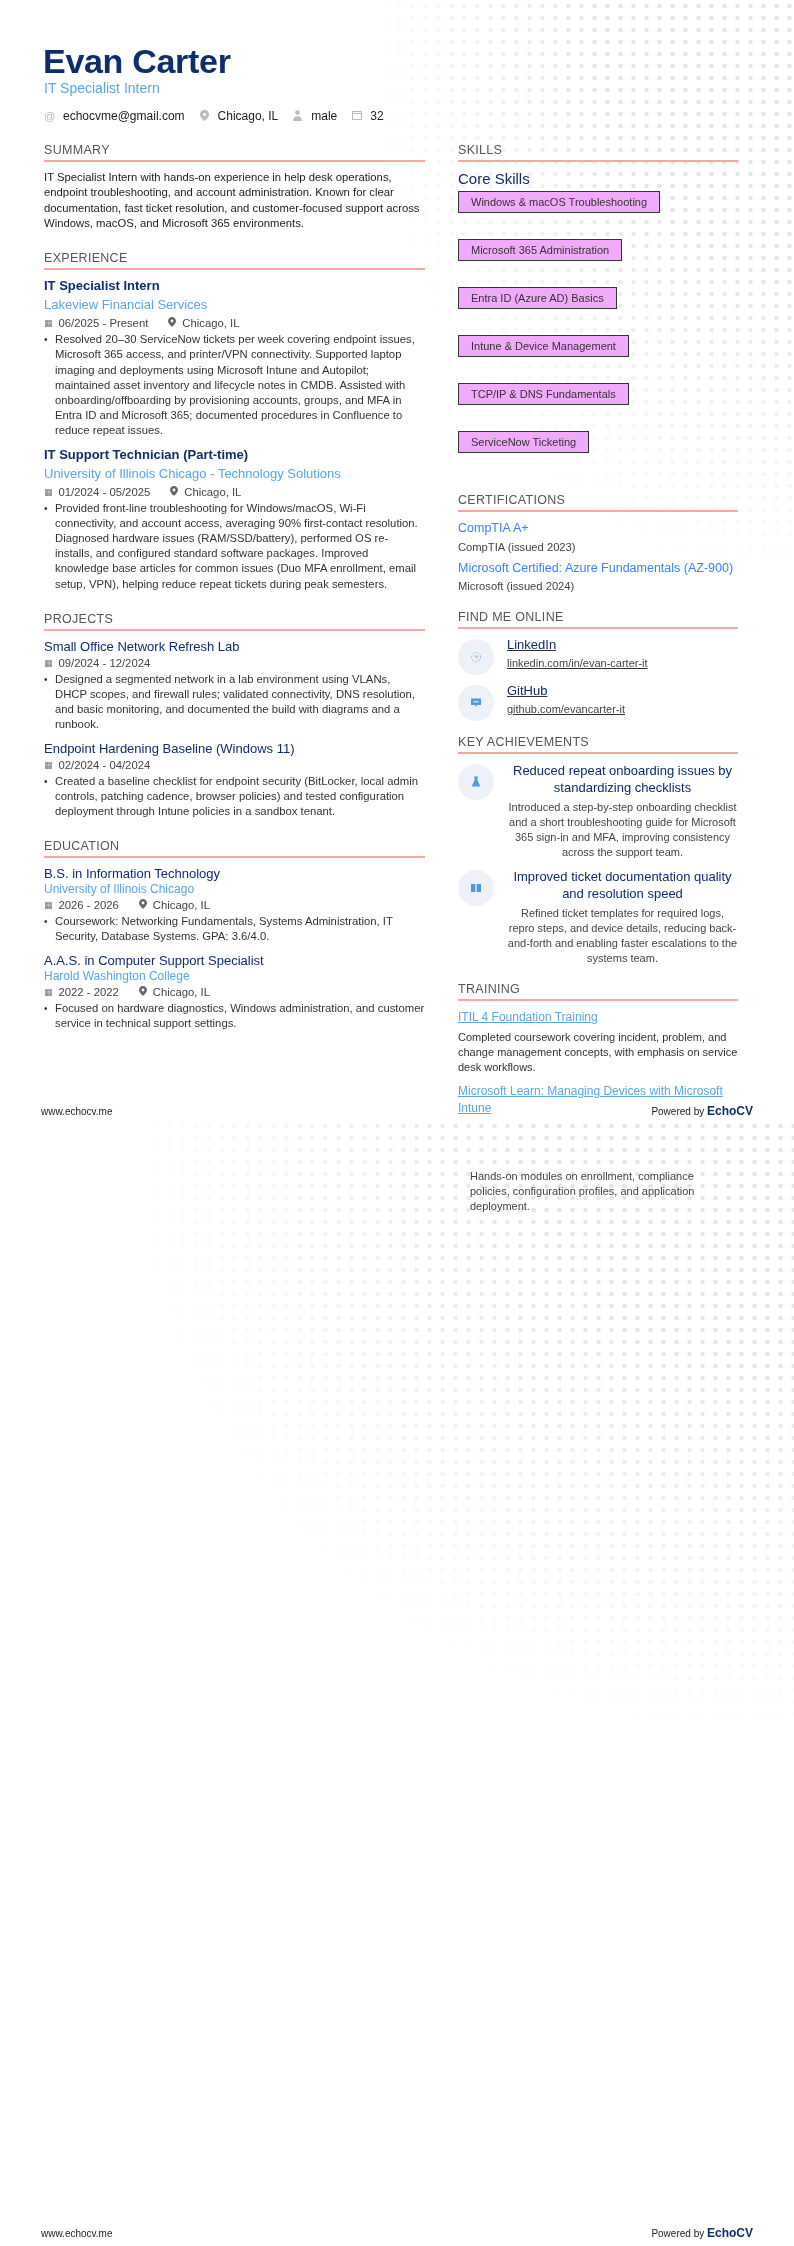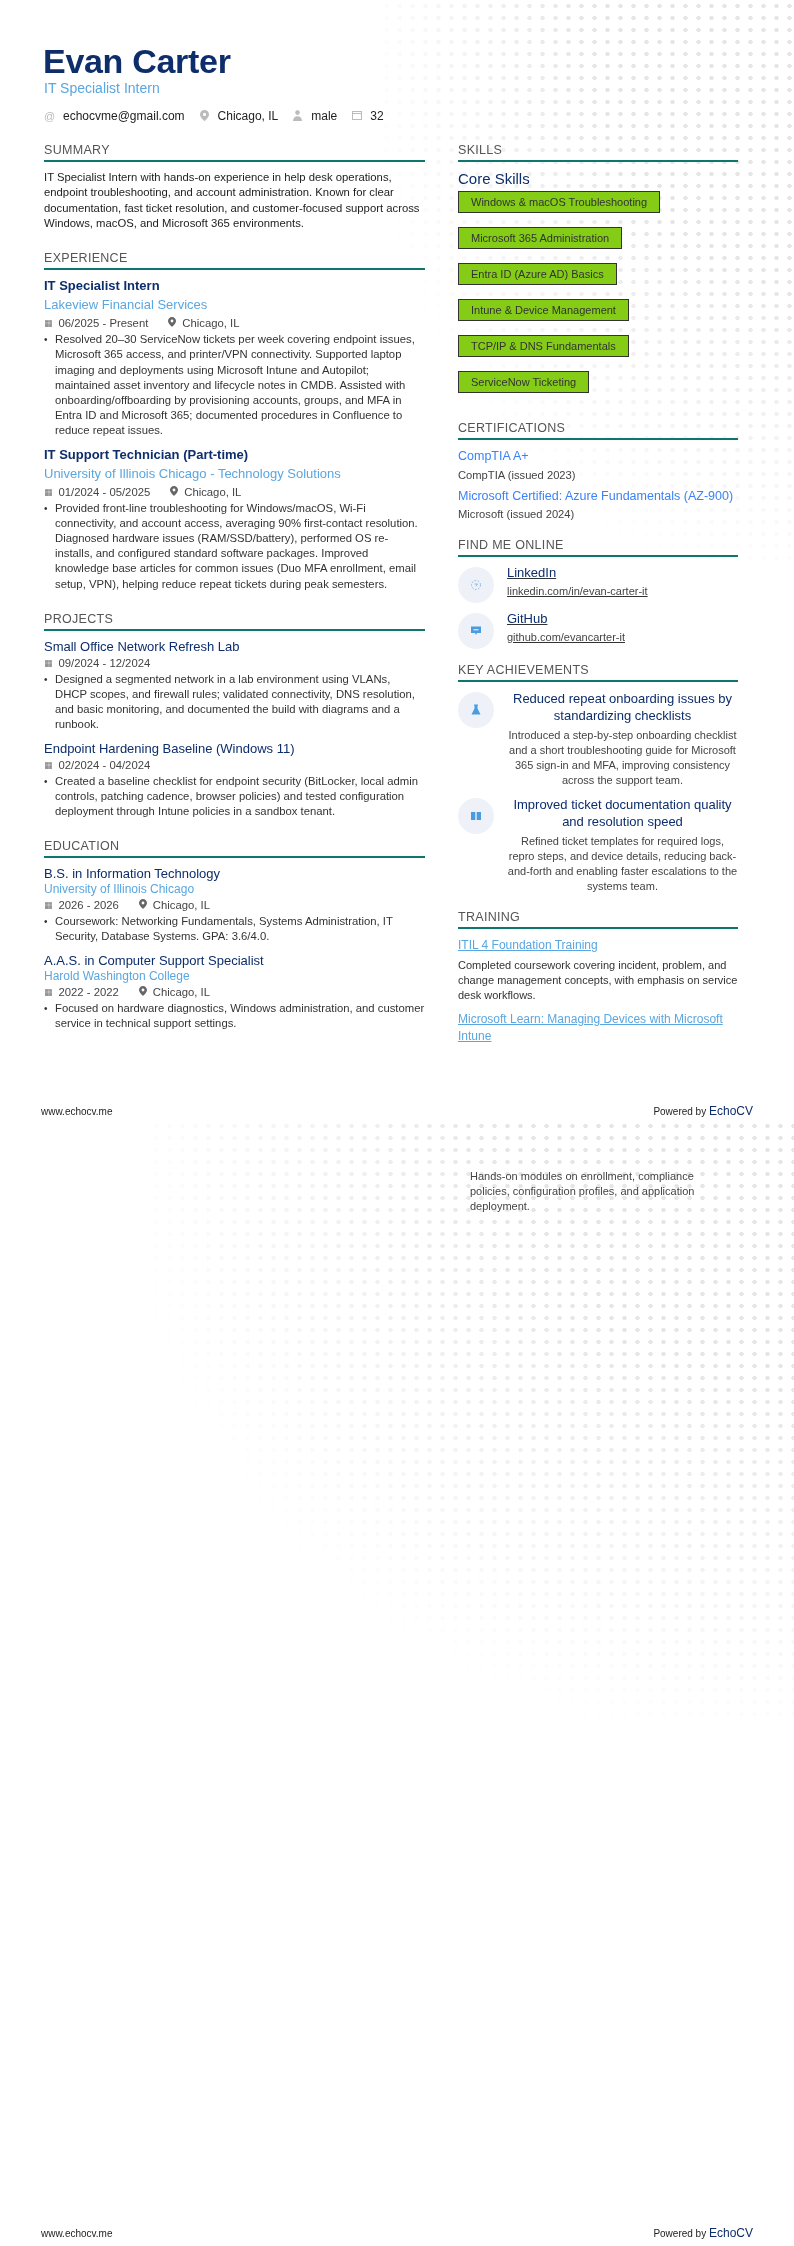--- a/index.html
+++ b/index.html
@@ -10,48 +10,48 @@
     background-image: radial-gradient(circle, #e6e6e6 2px, transparent 2.3px);
     background-size: 13px 12px;
   }
   .name { position: absolute; left: 43px; top: 42px; font-size: 34px; font-weight: bold; color: #0d2d6b; letter-spacing: -0.3px; }
   .title { position: absolute; left: 44px; top: 80px; font-size: 14px; color: #5aa6e0; }
   .contact { position: absolute; left: 44px; top: 109px; display: flex; align-items: center; font-size: 12px; color: #222; }
   .contact .ci { display: flex; align-items: center; margin-right: 14px; }
   .contact .ic { color: #bbb; font-size: 11px; margin-right: 8px; width: 11px; text-align: center; }
   .col-left { position: absolute; left: 44px; top: 143px; width: 381px; }
   .col-right { position: absolute; left: 458px; top: 143px; width: 280px; }
-  .sec-h { font-size: 12.5px; color: #555; letter-spacing: 0.3px; padding-bottom: 3px; border-bottom: 2px solid #0f766e; margin-bottom: 8px; }
+  .sec-h { font-size: 12.5px; color: #555; letter-spacing: 0.3px; padding-bottom: 3px; border-bottom: 2px solid #fca5a5; margin-bottom: 8px; }
   .para { font-size: 11.3px; line-height: 15.3px; color: #222; }
   .section { margin-bottom: 20px; }
   .job-title { font-size: 13px; font-weight: bold; color: #0d2d6b; margin-bottom: 4px; }
   .job-co { font-size: 13px; color: #5aa6e0; margin-bottom: 5px; }
   .meta { display: flex; align-items: center; font-size: 11.3px; color: #444; margin-bottom: 3px; }
   .meta .mi { color: #777; font-size: 9px; margin-right: 6px; }
   .meta .gap { width: 20px; }
   .bullet { display: flex; font-size: 11.3px; line-height: 15.2px; color: #333; margin-bottom: 8px; }
   .bullet .dot { width: 11px; flex: none; font-size: 10px; }
   .proj-title { font-size: 13px; color: #0d2d6b; margin-bottom: 3px; }
   .edu-title { font-size: 13px; color: #0d2d6b; margin-bottom: 1px; }
   .edu-school { font-size: 12px; color: #5aa6e0; margin-bottom: 3px; }
   .skill-h { font-size: 15px; color: #0d2d6b; margin: 2px 0 4px; }
-  .skill { display: inline-block; border: 1px solid #333; padding: 4px 12px; font-size: 11px; color: #333; margin-bottom: 14px; background: #84cc16; }
+  .skill { display: inline-block; border: 1px solid #333; padding: 4px 12px; font-size: 11px; color: #333; margin-bottom: 26px; background: #f0abfc; }
   .cert-t { font-size: 12.5px; color: #3b82f6; line-height: 16.5px; margin-bottom: 4px; }
   .cert-s { font-size: 11.2px; color: #444; margin-bottom: 7px; }
   .online { display: flex; align-items: flex-start; margin-bottom: 8px; text-decoration: underline; }
   .circ { width: 36px; height: 36px; border-radius: 50%; background: #eef2f8; display: flex; align-items: center; justify-content: center; color: #5aa6e0; font-size: 12px; flex: none; margin-right: 13px; margin-top: 2px; }
   .on-t { font-size: 13px; color: #0d2d6b; margin-bottom: 5px; }
   .on-s { font-size: 11px; color: #444; }
   .ach { display: flex; align-items: flex-start; margin-bottom: 8px; text-align: center; }
   .ach-t { font-size: 13px; color: #0d2d6b; line-height: 17px; margin-bottom: 4px; }
   .ach-d { font-size: 11px; color: #444; line-height: 15px; }
   .tr-t { font-size: 12px; color: #5aa6e0; line-height: 17px; margin-bottom: 4px; text-decoration: underline; }
   .tr-d { font-size: 11px; color: #333; line-height: 15px; margin-bottom: 8px; }
   .footer { position: absolute; left: 41px; right: 41px; display: flex; justify-content: space-between; align-items: baseline; font-size: 10px; color: #222; }
-  .footer .brand { font-size: 12px; color: #0d2d6b; }
+  .footer .brand { font-size: 12px; color: #0d2d6b; font-weight: bold; }
   .spill { position: absolute; left: 470px; top: 1169px; width: 260px; font-size: 11px; color: #444; line-height: 15px; }
 </style>
 </head>
 <body>
 
 <div class="dots" style="left:380px;top:0;width:414px;height:560px;-webkit-mask-image:radial-gradient(ellipse at 100% 0%, #000 35%, transparent 75%);mask-image:radial-gradient(ellipse at 100% 0%, #000 35%, transparent 75%);"></div>
 <div class="dots" style="left:150px;top:1120px;width:644px;height:600px;-webkit-mask-image:radial-gradient(ellipse at 100% 0%, #000 30%, transparent 75%);mask-image:radial-gradient(ellipse at 100% 0%, #000 30%, transparent 75%);"></div>
 
 <div class="name">Evan Carter</div>
 <div class="title">IT Specialist Intern</div>

